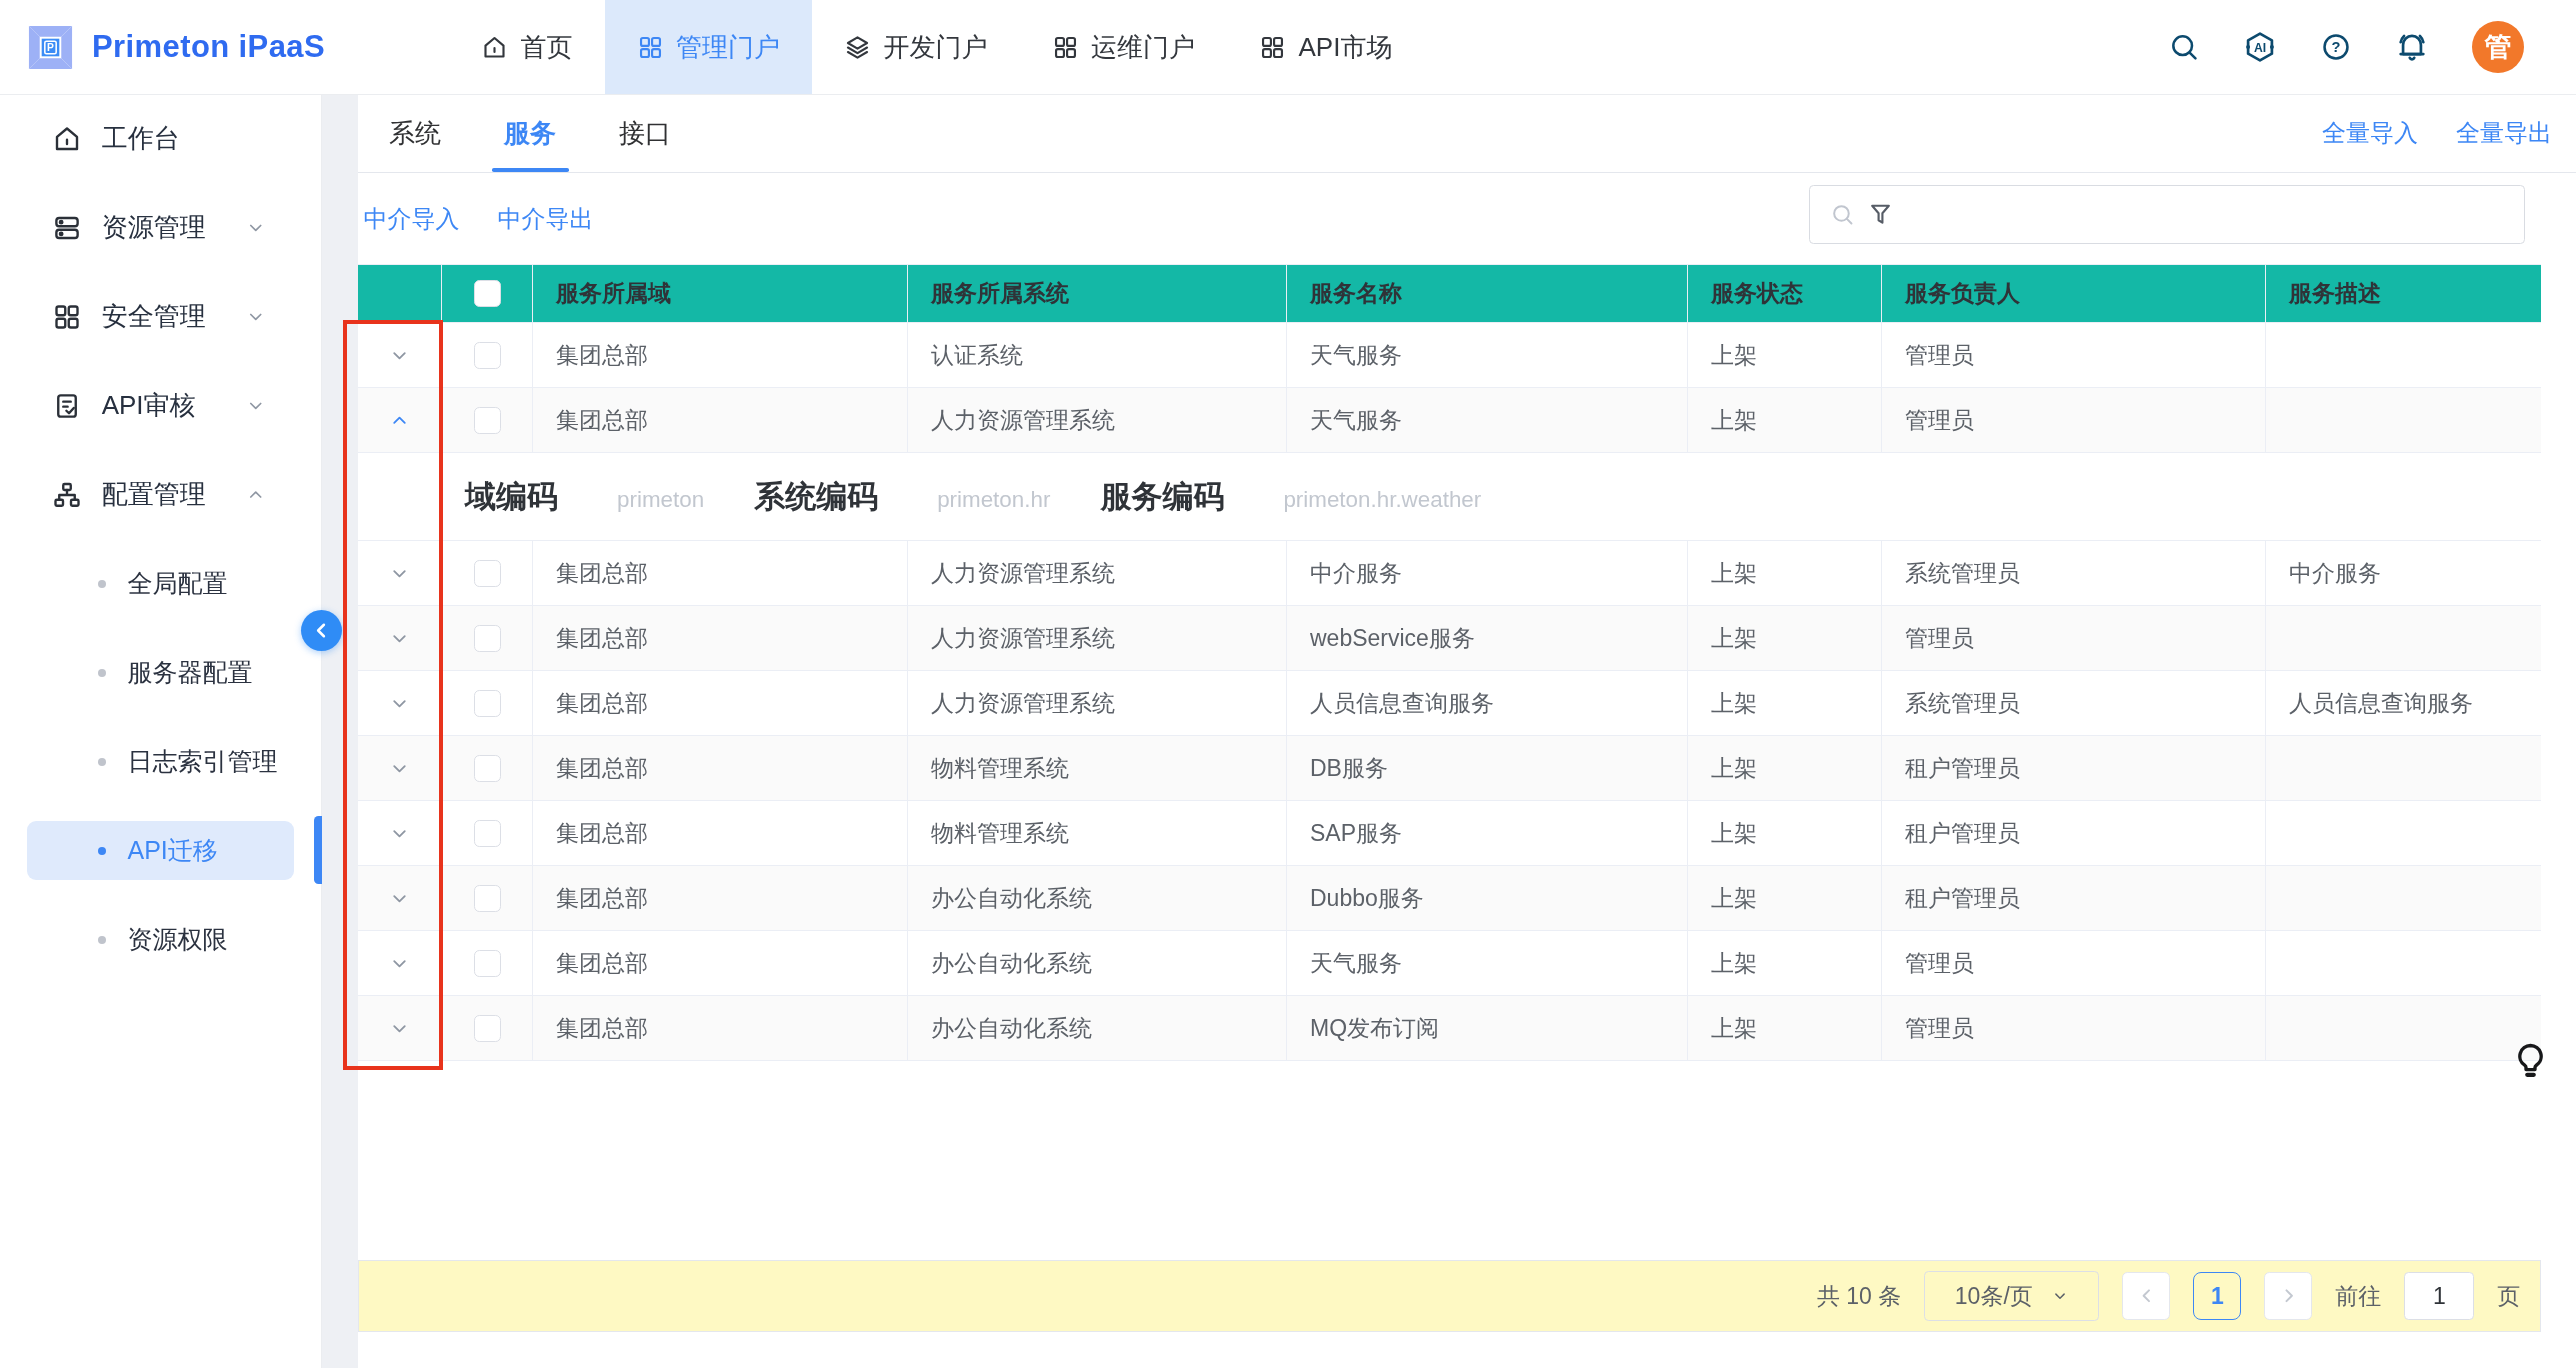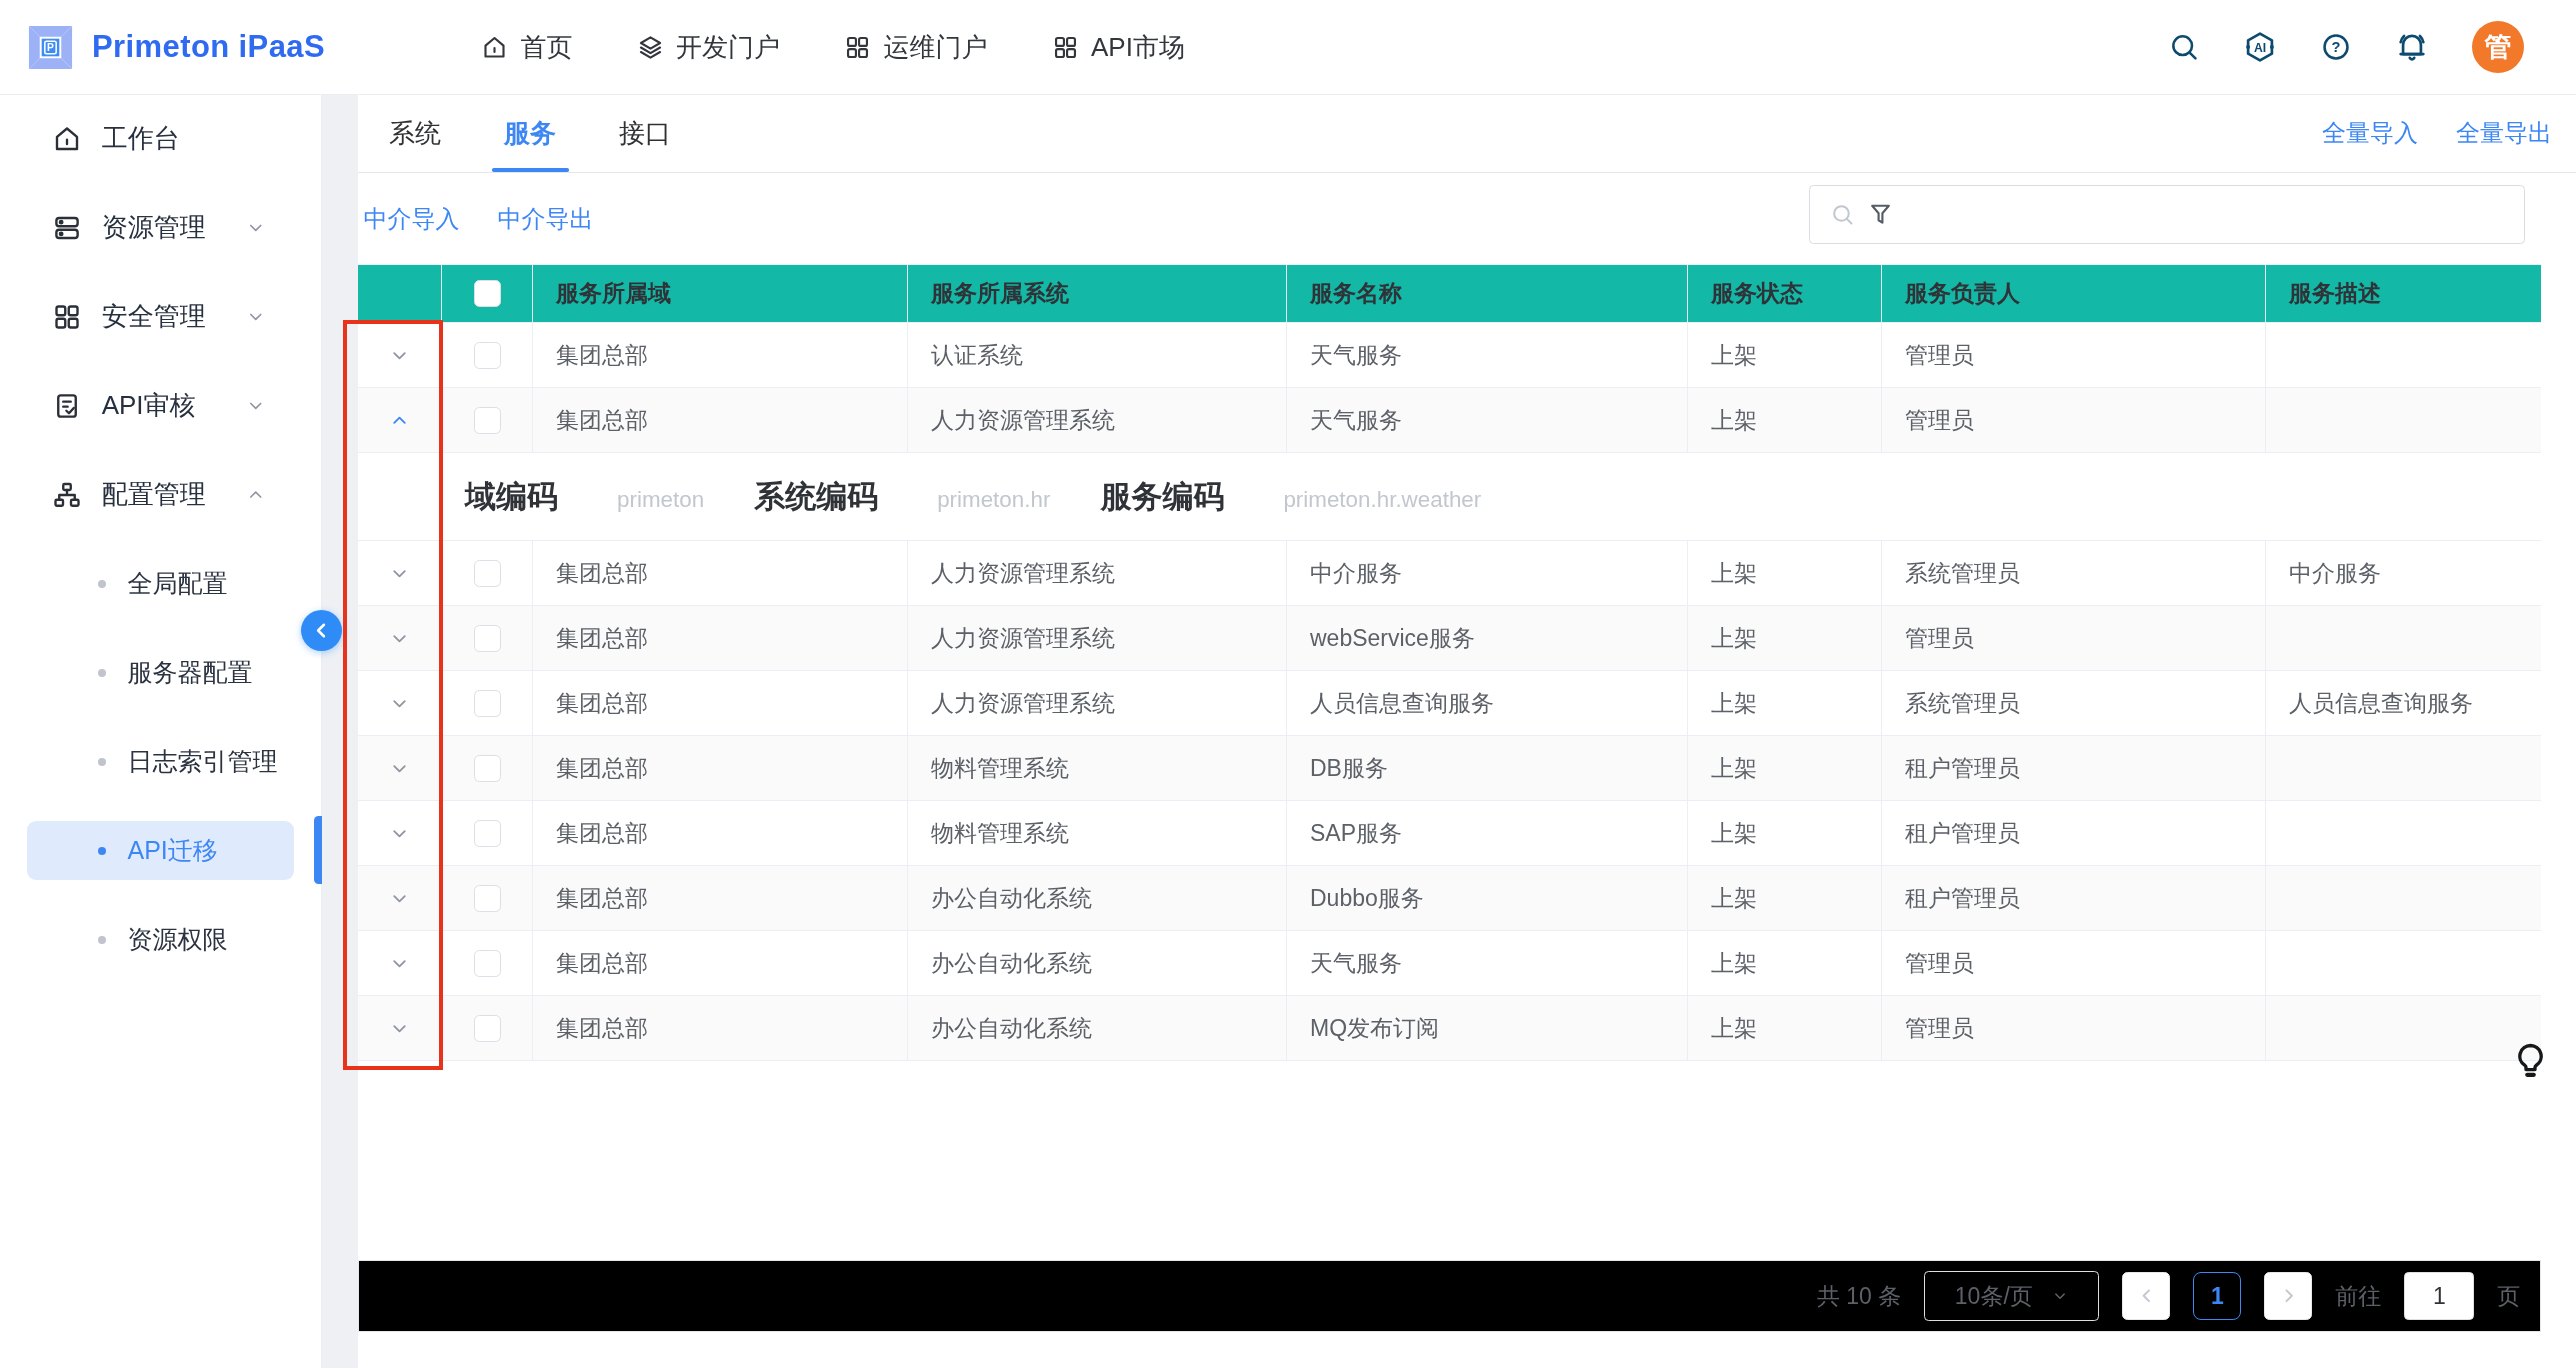--- a/index.html
+++ b/index.html
@@ -76,21 +76,21 @@
   .expand-btn{width:36px;height:36px;display:flex;align-items:center;justify-content:center;cursor:pointer;color:#8f97a3;background:none;border:none;padding:0;}
   .expand-btn.open{color:#3d87f5;}
   .tdetail{height:87px;border-bottom:0.9px solid #ebeef5;display:flex;align-items:center;padding-left:107px;background:#fff;}
   .dfield{display:flex;align-items:baseline;margin-right:50px;}
   .dlabel{font-size:31px;font-weight:700;color:#2f3338;margin-right:59px;}
   .dvalue{font-size:22.4px;color:#c2c7cf;}
 
   
   .pagination{position:absolute;left:0;right:35px;top:1166px;height:72px;border:0.9px solid #e4e7ed;
               box-sizing:border-box;display:flex;align-items:center;justify-content:flex-end;
-              gap:23px;padding-right:19.7px;font-size:23px;color:#5c6168;background:#000000;}
+              gap:23px;padding-right:19.7px;font-size:23px;color:#5c6168;background:#fef9c3;}
   .pg-select{width:175px;height:50px;border:0.9px solid #dcdfe6;border-radius:4.5px;display:flex;align-items:center;
              justify-content:center;gap:18px;cursor:pointer;color:#5c6168;box-sizing:border-box;}
   .pg-btn{width:48px;height:48px;border:0.9px solid #e4e7ed;border-radius:5.4px;background:#fff;display:flex;
           align-items:center;justify-content:center;color:#c3c8d0;cursor:pointer;box-sizing:border-box;}
   .pg-page{width:48px;height:48px;border:1.8px solid #3d87f5;border-radius:8px;color:#3d87f5;font-weight:700;
            display:flex;align-items:center;justify-content:center;cursor:pointer;box-sizing:border-box;}
   .pg-goto-input{width:70px;height:48px;border:0.9px solid #dcdfe6;border-radius:4.5px;text-align:center;
                  font-size:23px;color:#2f3338;box-sizing:border-box;outline:none;
                  font-family:"Liberation Sans","DejaVu Sans",sans-serif;}
 
@@ -124,20 +124,31 @@
     <nav class="topnav" id="topnav">
         <div class="nav-item">
           <span class="nv-icon">
             <svg viewBox="0 0 24 24" width="27" height="27" fill="none" stroke="currentColor" stroke-width="1.9" stroke-linecap="round" stroke-linejoin="round">
               <path d="M4 10.3 12 3.6l8 6.7V20H4Z"></path>
               <line x1="12" y1="12.5" x2="12" y2="16"></line>
             </svg>
           </span>
                  <span>首页</span>
         </div>
+        <div class="nav-item active">
+          <span class="nv-icon">
+            <svg viewBox="0 0 24 24" width="27" height="27" fill="none" stroke="currentColor" stroke-width="1.9" stroke-linecap="round" stroke-linejoin="round">
+              <rect x="3.6" y="3.6" width="7" height="7" rx="1.6"></rect>
+              <rect x="13.4" y="3.6" width="7" height="7" rx="1.6"></rect>
+              <rect x="3.6" y="13.4" width="7" height="7" rx="1.6"></rect>
+              <rect x="13.4" y="13.4" width="7" height="7" rx="1.6"></rect>
+            </svg>
+          </span>
+                 <span>管理门户</span>
+        </div>
         <div class="nav-item">
           <span class="nv-icon">
             <svg viewBox="0 0 24 24" width="27" height="27" fill="none" stroke="currentColor" stroke-width="1.9" stroke-linecap="round" stroke-linejoin="round">
               <path d="M12 3 20.5 8 12 13 3.5 8Z"></path>
               <polyline points="3.5 12 12 17 20.5 12"></polyline>
               <polyline points="3.5 16 12 21 20.5 16"></polyline>
             </svg>
           </span>
                  <span>开发门户</span>
         </div>

